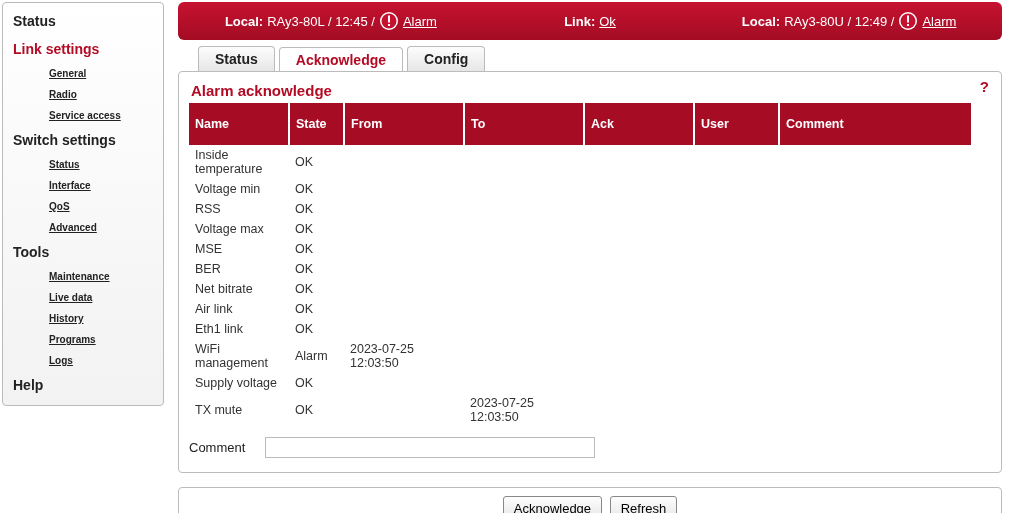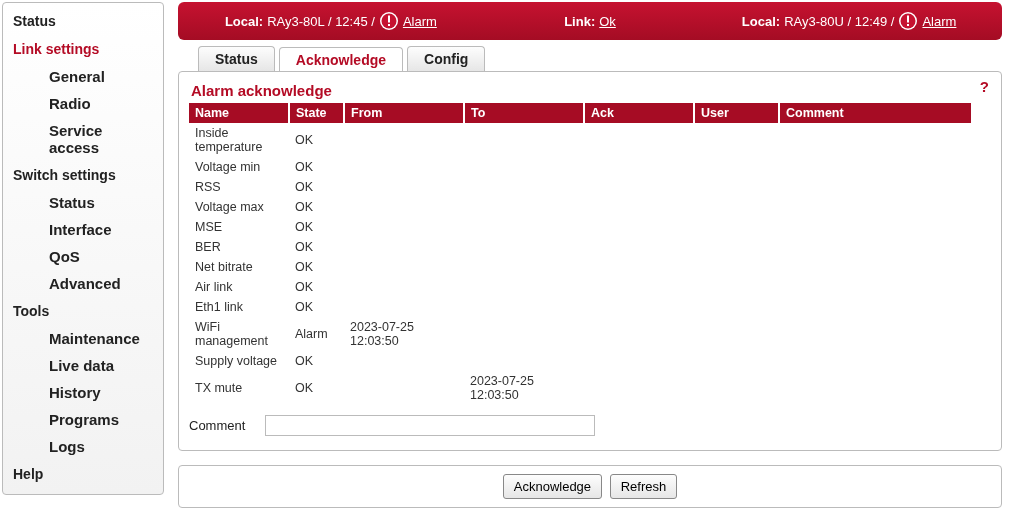--- a/index.html
+++ b/index.html
@@ -27,24 +27,25 @@
     font-weight: bold;
     font-size: 14px;
     padding: 6px 10px;
     color: #222;
   }
   .nav-group-title.active {
     color: #b40b25;
   }
   .nav-item {
     padding: 5px 10px 5px 46px;
-    font-size: 15px;
+    font-size: 10px;
     font-weight: bold;
     cursor: pointer;
     color: #222;
+    text-decoration: underline;
   }
   .nav-item.current {
     color: #b40b25;
     padding-left: 32px;
   }
   .nav-item.current::before {
     content: "❯ ";
     font-size: 11px;
   }
   
@@ -127,21 +128,21 @@
   table.alarms {
     width: calc(100% - 20px);
     border-collapse: collapse;
     font-size: 12.5px;
   }
   table.alarms thead th {
     background: #a60c24;
     color: #fff;
     text-align: left;
     font-weight: bold;
-    padding: 3px 6px;
+    padding: 14px 6px;
     border-right: 2px solid #fff;
   }
   table.alarms thead th:last-child { border-right: none; }
   table.alarms td {
     padding: 3px 6px;
     color: #333;
   }
   .comment-row {
     margin-top: 10px;
     display: flex;

